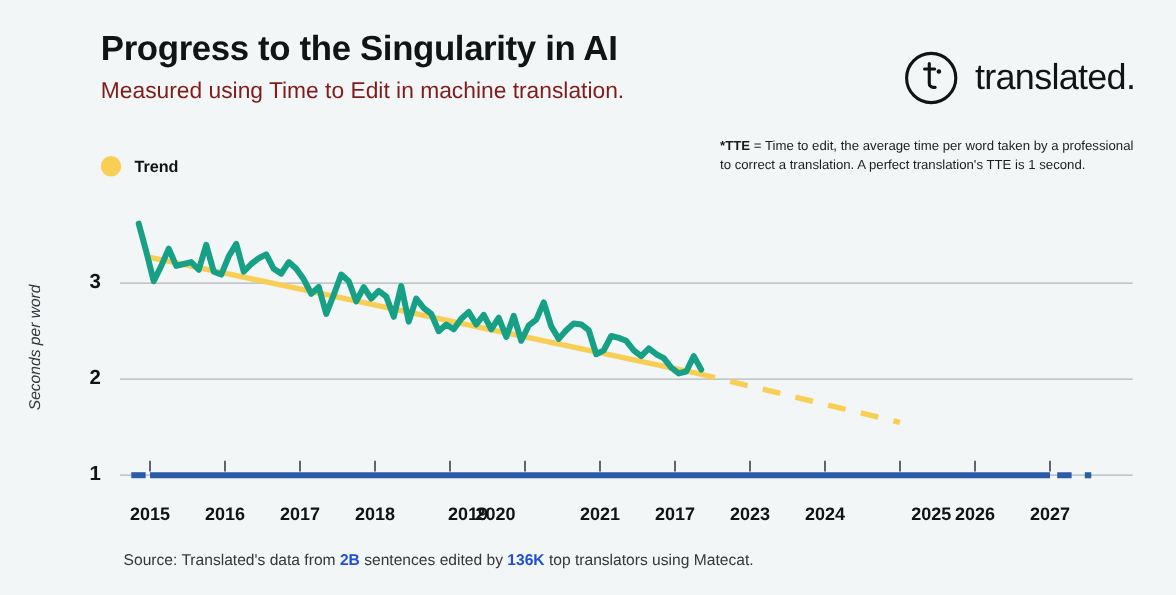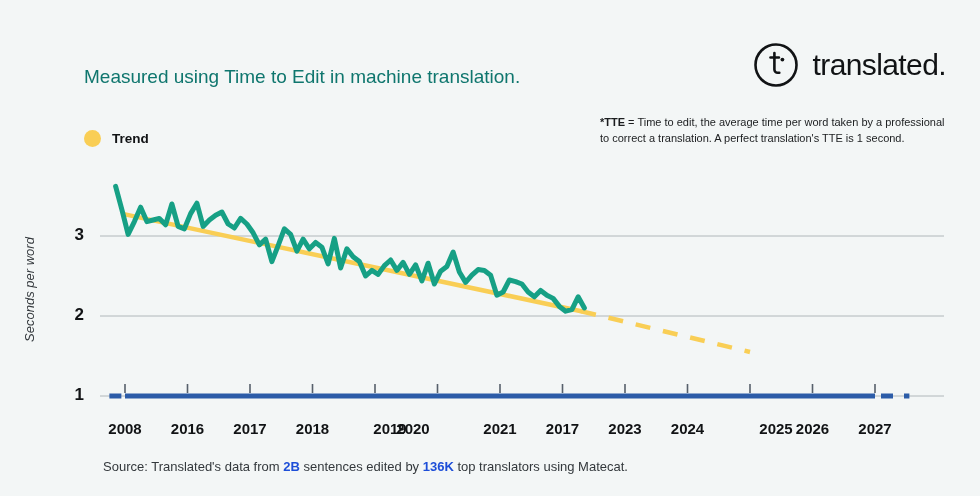--- a/index.html
+++ b/index.html
@@ -29,21 +29,21 @@
     font-weight: bold;
     letter-spacing: -0.3px;
     color: #111315;
     white-space: nowrap;
   }
   #subtitle {
     position: absolute;
     left: 84px; top: 66px;
     font-size: 19px;
     font-weight: 400;
-    color: #0f766e;
+    color: #7f1d1d;
     white-space: nowrap;
   }
 
   
   #logo {
     position: absolute;
     right: 34px; top: 42px;
     display: flex;
     align-items: center;
     gap: 14px;
@@ -140,20 +140,21 @@
     font-size: 13px;
     color: #33383c;
     white-space: nowrap;
   }
   #source b { font-weight: bold; color: #1d4ed8; }
 </style>
 </head>
 <body>
 
 <div id="header">
+  <div id="title">Progress to the Singularity in AI</div>
   <div id="subtitle">Measured using Time to Edit in machine translation.</div>
 
   <div id="logo">
     <span>
       <svg id="logo-mark" width="46" height="46" viewBox="0 0 46 46" aria-hidden="true">
         <circle cx="23" cy="23" r="20.5" fill="none" stroke="#111315" stroke-width="2.6"></circle>
         <path d="M17.5 15.5 h8.4" stroke="#111315" stroke-width="2.6" stroke-linecap="round" fill="none"></path>
         <path d="M21.4 11 v16.5 a3.3 3.3 0 0 0 3.3 3.3 h1.6" stroke="#111315" stroke-width="2.6" stroke-linecap="round" stroke-linejoin="round" fill="none"></path>
         <circle cx="29.4" cy="17.6" r="1.9" fill="#111315"></circle>
       </svg>
@@ -193,21 +194,21 @@
       <line x1="750" x2="750" y1="233" y2="224" stroke="#56606b" stroke-width="1.6"></line>
       <line x1="812.5" x2="812.5" y1="233" y2="224" stroke="#56606b" stroke-width="1.6"></line>
       <line x1="875" x2="875" y1="233" y2="224" stroke="#56606b" stroke-width="1.6"></line>
       <line x1="125" y1="54.400000000000006" x2="581.2499999999972" y2="151.2" stroke="#f9ce55" stroke-width="4.5" stroke-linecap="round"></line>
       <line x1="581.2499999999972" y1="151.2" x2="750" y2="192" stroke="#f9ce55" stroke-width="4.5" stroke-dasharray="15 13" stroke-linecap="butt"></line>
       <path d="M115.62 26.40 L121.88 49.60 L128.12 74.40 L134.38 61.60 L140.63 47.20 L146.87 61.60 L153.13 60.00 L159.37 58.40 L165.63 64.80 L171.88 44.00 L178.12 66.40 L184.38 68.80 L190.62 53.60 L196.88 43.20 L203.13 66.40 L209.37 60.00 L215.63 55.20 L221.87 52.00 L228.13 64.00 L234.38 68.00 L240.62 58.40 L246.88 64.00 L253.12 72.80 L259.38 84.80 L265.63 79.20 L271.87 101.60 L278.13 85.60 L284.37 68.80 L290.63 74.40 L296.88 91.20 L303.12 79.20 L309.38 88.80 L315.62 82.40 L321.88 87.20 L328.13 104.00 L334.37 78.40 L340.63 108.00 L346.87 88.80 L353.13 96.80 L359.38 101.60 L365.62 116.00 L371.88 110.40 L378.12 114.40 L384.38 105.60 L390.63 100.00 L396.87 110.40 L403.13 102.40 L409.37 114.40 L415.63 104.80 L421.88 120.80 L428.12 103.20 L434.38 124.00 L440.62 111.20 L446.88 106.40 L453.13 92.00 L459.37 112.00 L465.63 122.40 L471.87 115.20 L478.13 109.60 L484.38 110.40 L490.62 115.20 L496.88 135.20 L503.12 132.00 L509.38 120.00 L515.63 121.60 L521.87 124.00 L528.13 132.00 L534.37 136.80 L540.63 130.40 L546.88 135.20 L553.12 138.40 L559.38 146.40 L565.62 151.20 L571.88 149.60 L578.13 136.80 L584.37 148.00" fill="none" stroke="#16a085" stroke-width="5" stroke-linejoin="round" stroke-linecap="round"></path>
     </svg>
 <div class="y-tick-label" style="left: 58px; top: 225px;">1</div>
     <div class="y-tick-label" style="left: 58px; top: 145px;">2</div>
     <div class="y-tick-label" style="left: 58px; top: 65px;">3</div>
-    <div class="x-tick-label" style="left: 125px;">2008</div>
+    <div class="x-tick-label" style="left: 125px;">2015</div>
     <div class="x-tick-label" style="left: 187.5px;">2016</div>
     <div class="x-tick-label" style="left: 250px;">2017</div>
     <div class="x-tick-label" style="left: 312.5px;">2018</div>
     <div class="x-tick-label" style="left: 390px;">2019</div>
     <div class="x-tick-label" style="left: 413px;">2020</div>
     <div class="x-tick-label" style="left: 500px;">2021</div>
     <div class="x-tick-label" style="left: 562.5px;">2017</div>
     <div class="x-tick-label" style="left: 625px;">2023</div>
     <div class="x-tick-label" style="left: 687.5px;">2024</div>
     <div class="x-tick-label" style="left: 776px;">2025</div>

